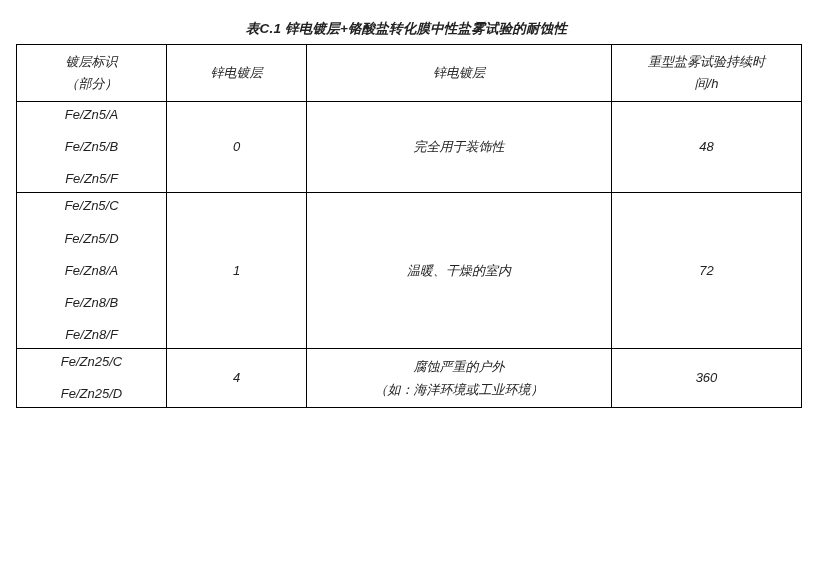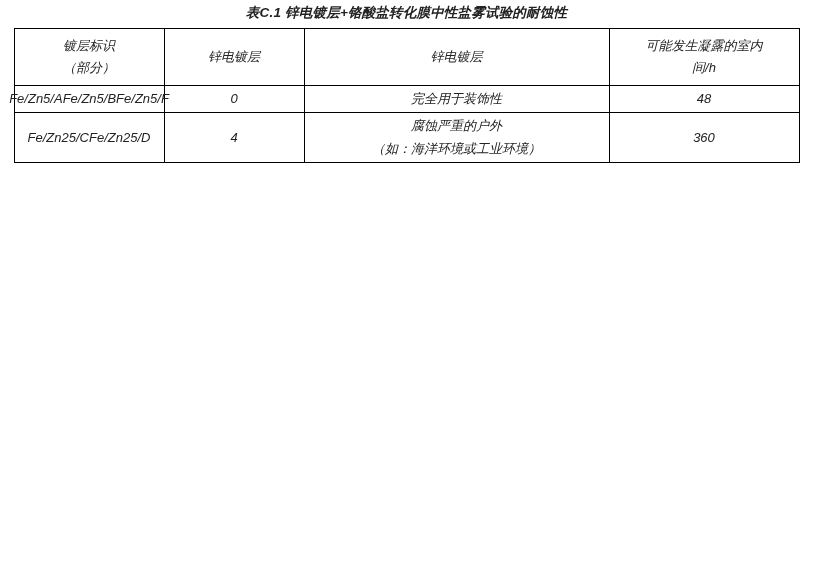--- a/index.html
+++ b/index.html
@@ -12,21 +12,21 @@
     height: 573px;
     font-family: "Liberation Sans", sans-serif;
     color: #1a1a1a;
     overflow: hidden;
   }
   .page {
     width: 813px;
     height: 573px;
     position: relative;
     box-sizing: border-box;
-    padding: 0;
+    padding: 16px;
   }
   .table-caption {
     text-align: center;
     font-size: 13.5px;
     font-style: italic;
     font-weight: 600;
     color: #222;
     padding: 4px 0 6px 0;
     letter-spacing: 0.2px;
   }
@@ -51,23 +51,24 @@
     font-style: italic;
     height: 50px;
   }
   .col-a { width: 150px; }
   .col-b { width: 140px; }
   .col-c { width: 305px; }
   .col-d { width: 190px; }
 
   .codes {
     display: flex;
-    align-items: flex-start;
+    flex-direction: column;
+    align-items: center;
     justify-content: center;
-    gap: 0;
+    gap: 12px;
   }
   .codes span {
     display: block;
     white-space: nowrap;
   }
   .cond-lines {
     display: flex;
     flex-direction: column;
     align-items: center;
     gap: 3px;
@@ -100,21 +101,21 @@
         <th>
           <div class="hdr-lines">
             <span>镀层标识</span>
             <span>（部分）</span>
           </div>
         </th>
         <th>锌电镀层</th>
         <th>锌电镀层</th>
         <th>
           <div class="hdr-lines">
-            <span>可能发生凝露的室内</span>
+            <span>重型盐雾试验持续时</span>
             <span>间/h</span>
           </div>
         </th>
       </tr>
     </thead>
     <tbody>
 
       <tr>
         <td>
           <div class="codes">
@@ -125,20 +126,38 @@
         </td>
         <td>0</td>
         <td>
           <div class="cond-lines">
             <span>完全用于装饰性</span>
           </div>
         </td>
         <td>48</td>
       </tr>
 
+      <tr>
+        <td>
+          <div class="codes">
+            <span>Fe/Zn5/C</span>
+            <span>Fe/Zn5/D</span>
+            <span>Fe/Zn8/A</span>
+            <span>Fe/Zn8/B</span>
+            <span>Fe/Zn8/F</span>
+          </div>
+        </td>
+        <td>1</td>
+        <td>
+          <div class="cond-lines">
+            <span>温暖、干燥的室内</span>
+          </div>
+        </td>
+        <td>72</td>
+      </tr>
 
 
 
       <tr>
         <td>
           <div class="codes">
             <span>Fe/Zn25/C</span>
             <span>Fe/Zn25/D</span>
           </div>
         </td>

